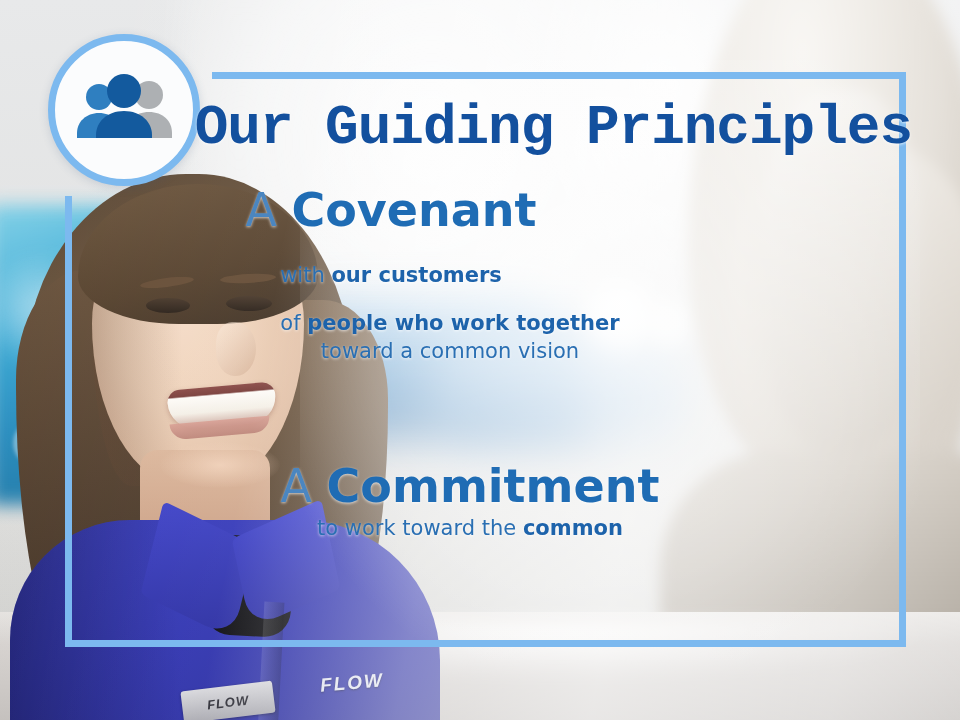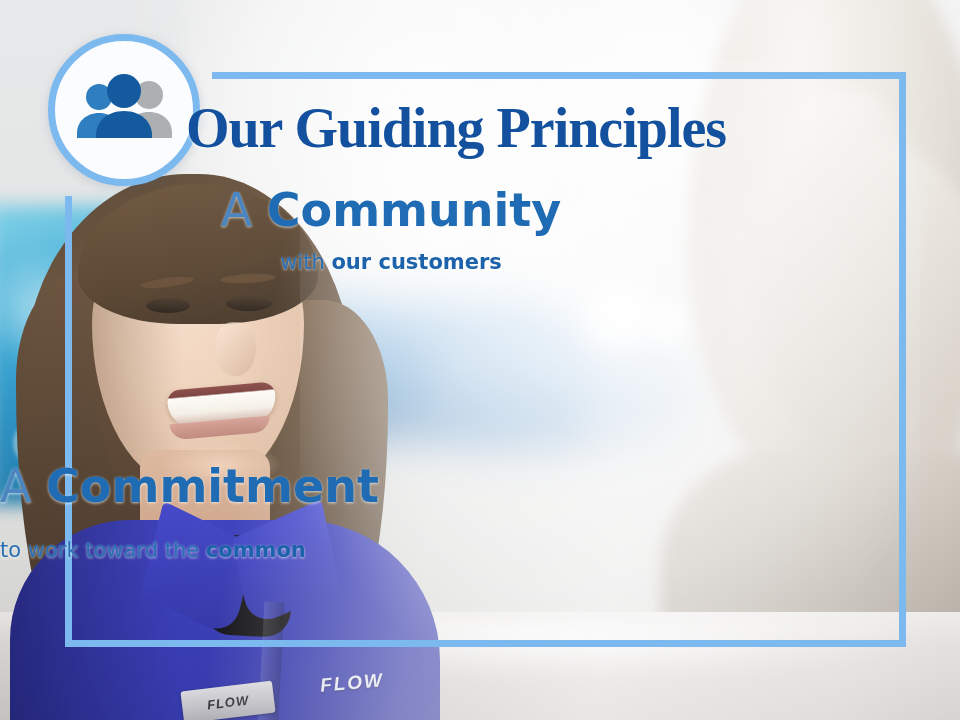--- a/index.html
+++ b/index.html
@@ -304,22 +304,22 @@
     box-shadow:0 2px 10px rgba(60,90,130,.18);
     display:flex; align-items:center; justify-content:center;
   }
   .badge-circle svg{ display:block; }
 
   
   .copy{ position:absolute; inset:0; }
 
   .headline{
     position:absolute; left:0; top:96px; width:912px;
-    text-align:center;
-    font-family:Liberation Serif, serif;
+    text-align:right;
+    font-family:Liberation Mono, monospace;
     font-size:56px; font-weight:700;
     letter-spacing:-1px;
     color:#13509e;
     text-shadow:0 1px 3px rgba(255,255,255,.75);
     white-space:nowrap;
   }
 
   .block{ position:absolute; }
 
   .big{
@@ -334,27 +334,27 @@
 
   .sub{
     font-family:"DejaVu Sans", sans-serif;
     font-size:21px; line-height:1.32;
     color:#2a6fb3; font-weight:400;
     text-shadow:0 1px 3px rgba(255,255,255,.7);
   }
   .sub b{ font-weight:700; color:#1d63ab; }
 
   .b-covenant{ left:0; top:186px; width:782px; text-align:center; }
-  .b-covenant .sub{ margin-top:14px; }
+  .b-covenant .sub{ margin-top:27px; }
 
   .b-community{ left:0; top:300px; width:900px; text-align:center; }
   .b-community .sub{ margin-top:10px; }
 
-  .b-commitment{ left:0; top:462px; width:940px; }
-  .b-commitment .sub{ margin-top:26px; }
+  .b-commitment{ left:0; top:462px; width:940px; text-align:center; }
+  .b-commitment .sub{ margin-top:4px; }
 </style>
 </head>
 <body>
 
 <div id="stage">
 
   <div class="photo">
     <div class="bg-base"></div>
     <div class="bg-window"></div>
     <div class="bg-window2"></div>
@@ -434,25 +434,29 @@
       <circle cx="52" cy="17" r="17" fill="#135a9e"></circle>
       <path d="M52 37c-17 0-28 11-28 24v3h56v-3c0-13-11-24-28-24z" fill="#135a9e"></path>
     </svg>
   </div>
 
   <div class="copy">
 
     <div class="headline">Our Guiding Principles</div>
 
     <div class="block b-covenant">
-      <div class="big"><span class="art">A </span><span class="word">Community</span></div>
+      <div class="big"><span class="art">A </span><span class="word">Covenant</span></div>
       <div class="sub"><span>with </span><b>our customers</b></div>
     </div>
 
     <div class="block b-community">
+      <div class="sub">
+        <div><span>of </span><b>people who work together</b></div>
+        <div>toward a common vision</div>
+      </div>
     </div>
 
     <div class="block b-commitment">
       <div class="big"><span class="art">A </span><span class="word">Commitment</span></div>
       <div class="sub">
         <div><span>to work toward the </span><b>common</b></div>
       </div>
     </div>
 
   </div>

